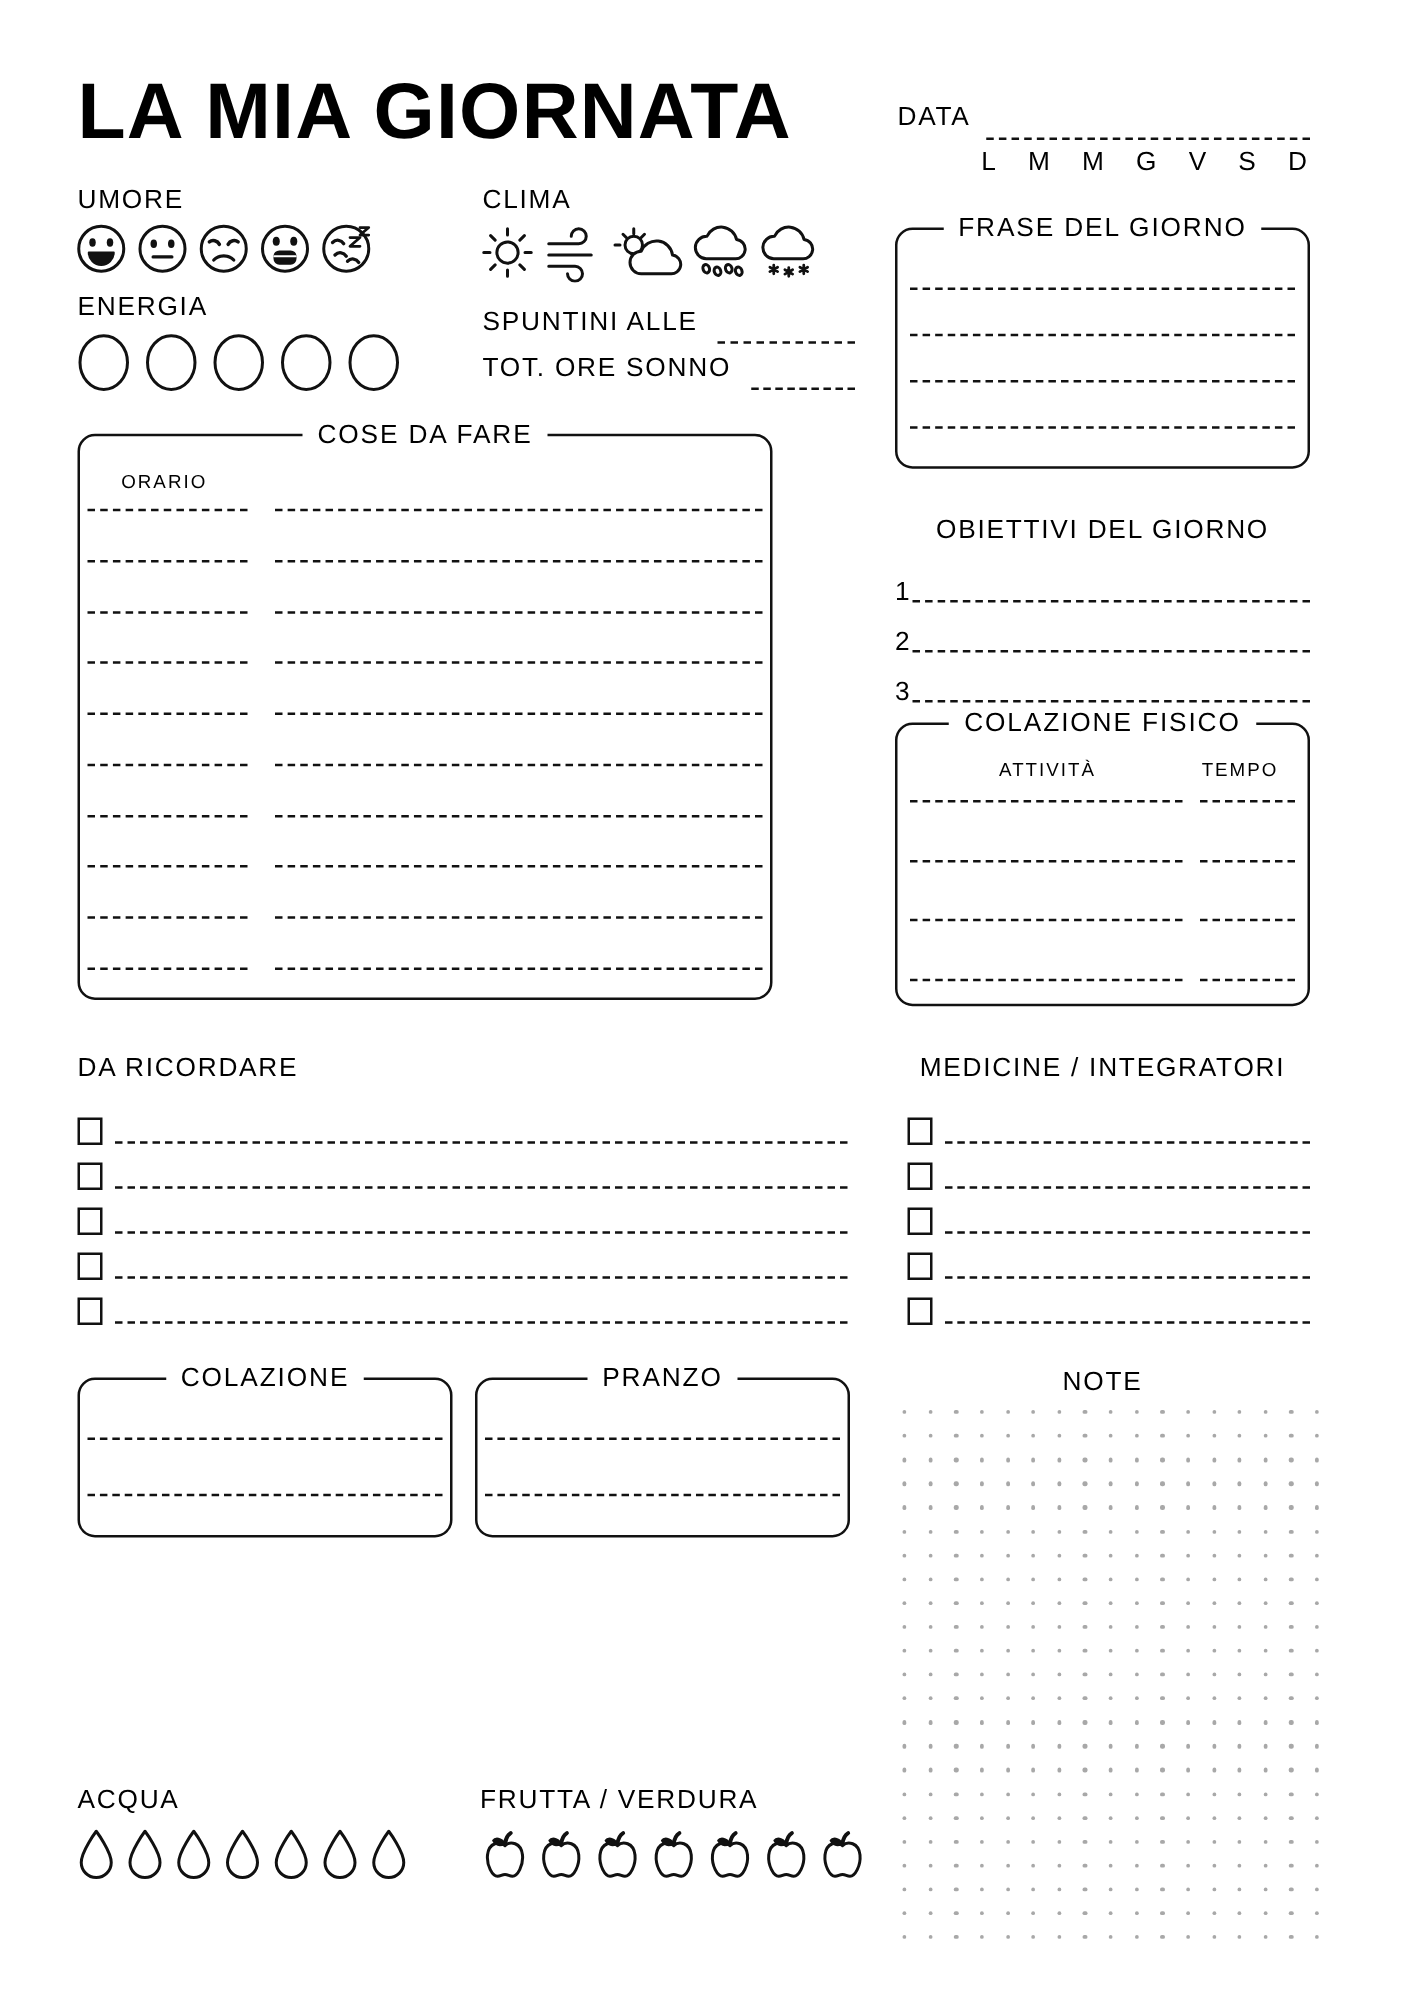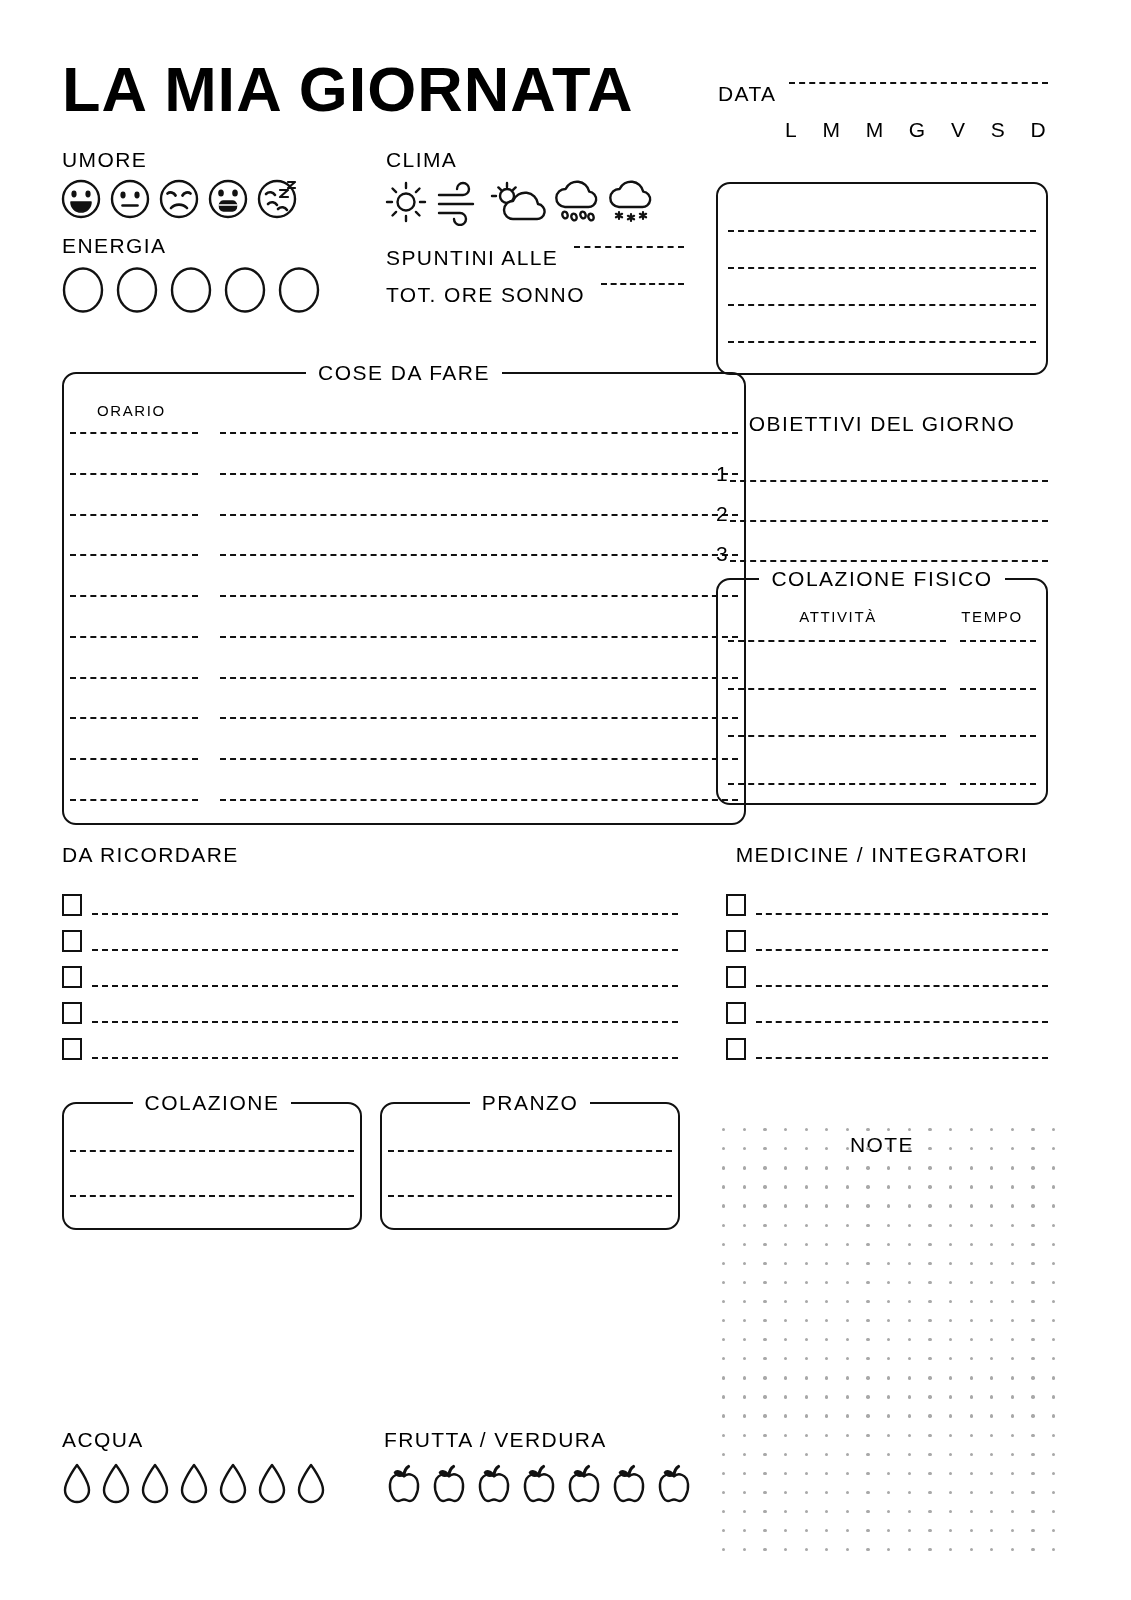--- a/index.html
+++ b/index.html
@@ -52,21 +52,21 @@
   
   .cbox {
     width: 20px; height: 22px;
     border: 2.5px solid #111;
     flex: 0 0 auto;
   }
 
   
   svg { display: block; }
 
-  .row { display: flex; align-items: flex-start; }
+  .row { display: flex; align-items: flex-end; }
   .abs { position: absolute; }
 </style>
 </head>
 <body>
 
 <div class="page">
 
   <div class="abs title" style="left:62px; top:58px;">LA MIA GIORNATA</div>
 
   <div class="abs row" style="left:718px; top:82px; width:330px;">
@@ -205,30 +205,33 @@
   <div class="abs row" style="left:386px; top:246px; width:298px;">
     <span class="lbl">SPUNTINI ALLE</span>
     <span class="dline" style="flex:1; margin-left:16px; margin-bottom:-5px;"></span>
   </div>
   <div class="abs row" style="left:386px; top:283px; width:298px;">
     <span class="lbl">TOT. ORE SONNO</span>
     <span class="dline" style="flex:1; margin-left:16px; margin-bottom:-5px;"></span>
   </div>
 
   <div class="fbox" style="left:716px; top:182px; width:332px; height:193px;">
+    <div class="fleg">
+      <span>FRASE DEL GIORNO</span>
+    </div>
     <div id="quote-lines" style="position:absolute; left:10px; right:10px; top:28px; bottom:12px;
          display:flex; flex-direction:column; justify-content:space-around;">
         <div class="dline"></div>
         <div class="dline"></div>
         <div class="dline"></div>
         <div class="dline"></div>
       </div>
   </div>
 
-  <div class="fbox" style="left:62px; top:372px; width:684px; height:453px;">
+  <div class="fbox" style="left:62px; top:347px; width:556px; height:453px;">
     <div class="fleg">
       <span>COSE DA FARE</span>
     </div>
     <div class="lbl-sm" style="position:absolute; left:33px; top:28px;">ORARIO</div>
     <div id="todo-rows" style="position:absolute; left:6px; right:6px; top:58px; bottom:22px;
          display:flex; flex-direction:column; justify-content:space-between;">
         <div class="row">
           <div class="dline" style="flex: 0 0 128px;"></div>
           <div style="flex: 0 0 22px;"></div>
           <div class="dline" style="flex: 1 1 0%;"></div>
@@ -487,21 +490,21 @@
       </div>
       <div>
         <svg width="40" height="44" viewBox="0 0 40 44" fill="none" stroke="#111" stroke-width="2.4" stroke-linecap="round" stroke-linejoin="round">
           <path d="M20 13 C17 8 12 8 10.5 10.5 C13 15 17 14.5 20 13 Z" fill="#111" stroke="#111" stroke-width="1.6"></path>
           <path d="M20 13 C20.5 9 22 6 24.5 4.5" stroke-width="3.2"></path>
           <path d="M20 14.5 C16 10.5 7 12 6 22 C5.2 30.5 10 39 14 39 C16.5 39 17.5 37.5 20 37.5 C22.5 37.5 23.5 39 26 39 C30 39 34.8 30.5 34 22 C33 12 24 10.5 20 14.5 Z"></path>
         </svg>
       </div>
     </div>
 
-  <div class="abs lbl" style="left:716px; top:1094px; width:332px; text-align:center;margin-top:39px;">NOTE</div>
+  <div class="abs lbl" style="left:716px; top:1094px; width:332px; text-align:center;">NOTE</div>
   <div class="abs" id="notes-grid" style="left: 722px; top: 1128px; width: 330px; height: 420px; position: absolute;">
       <div style="position:absolute;left:0.0px;top:0.0px;width:3.4px;height:3.4px;border-radius:50%;background:#a8a8a8;"></div>
       <div style="position:absolute;left:20.6px;top:0.0px;width:3.4px;height:3.4px;border-radius:50%;background:#a8a8a8;"></div>
       <div style="position:absolute;left:41.3px;top:0.0px;width:3.4px;height:3.4px;border-radius:50%;background:#a8a8a8;"></div>
       <div style="position:absolute;left:61.9px;top:0.0px;width:3.4px;height:3.4px;border-radius:50%;background:#a8a8a8;"></div>
       <div style="position:absolute;left:82.5px;top:0.0px;width:3.4px;height:3.4px;border-radius:50%;background:#a8a8a8;"></div>
       <div style="position:absolute;left:103.1px;top:0.0px;width:3.4px;height:3.4px;border-radius:50%;background:#a8a8a8;"></div>
       <div style="position:absolute;left:123.8px;top:0.0px;width:3.4px;height:3.4px;border-radius:50%;background:#a8a8a8;"></div>
       <div style="position:absolute;left:144.4px;top:0.0px;width:3.4px;height:3.4px;border-radius:50%;background:#a8a8a8;"></div>
       <div style="position:absolute;left:165.0px;top:0.0px;width:3.4px;height:3.4px;border-radius:50%;background:#a8a8a8;"></div>

